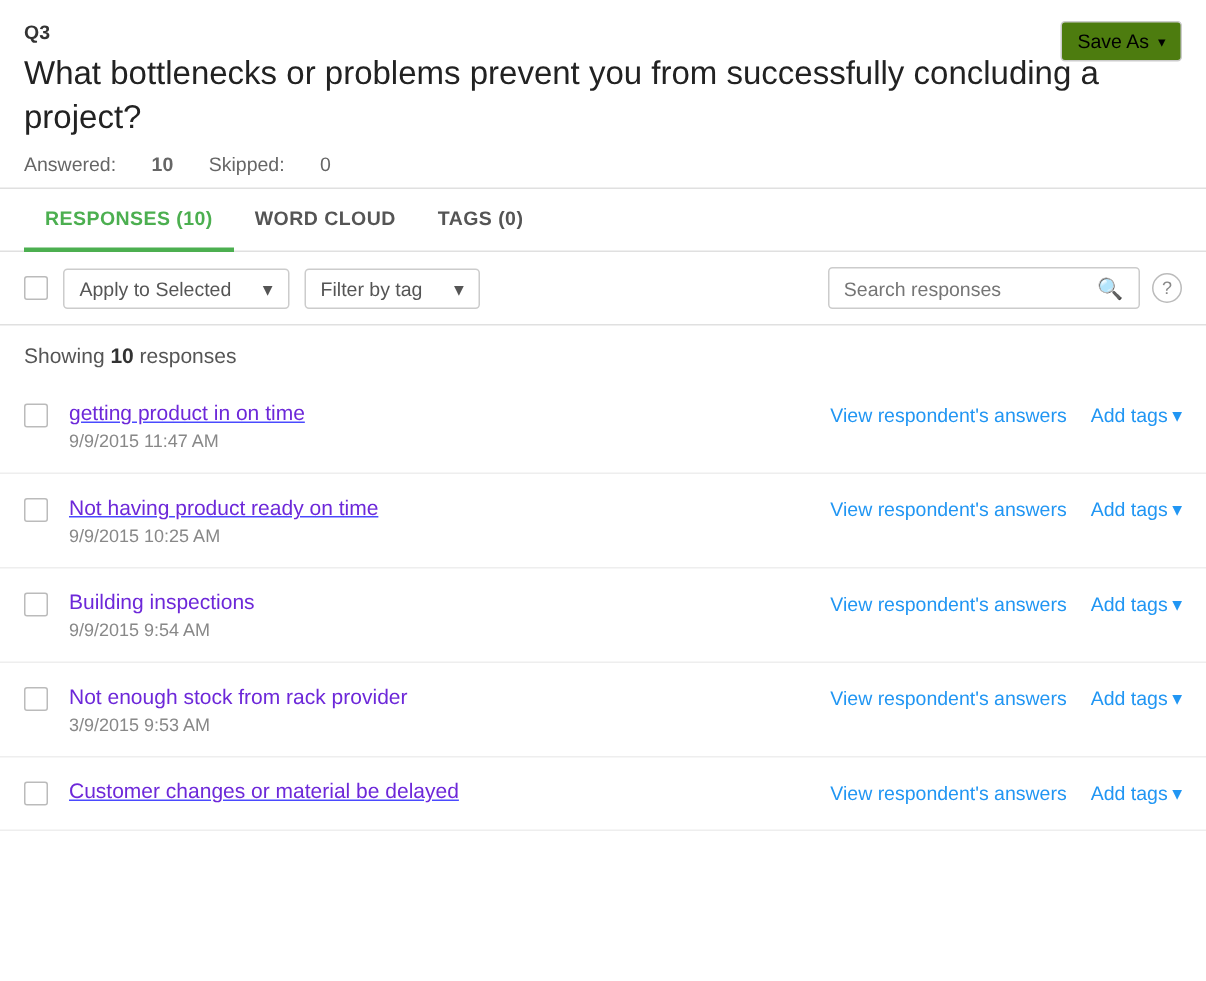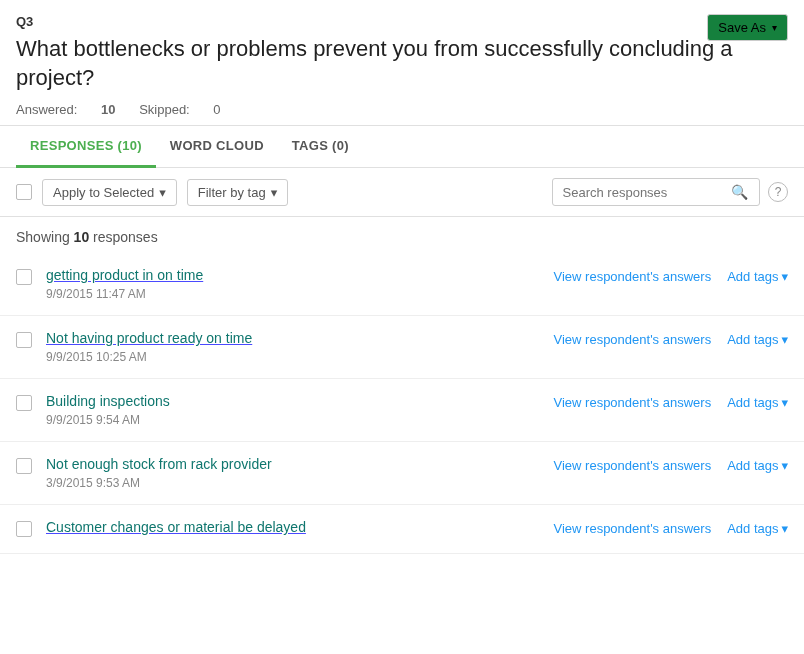--- a/index.html
+++ b/index.html
@@ -40,21 +40,21 @@
     }
 
     .question-meta span {
       margin-right: 20px;
     }
 
     .save-as-btn {
       position: absolute;
       top: 14px;
       right: 16px;
-      background: #15803d;
+      background: #4d7c0f;
       border: 1px solid #ccc;
       border-radius: 3px;
       padding: 5px 10px;
       font-size: 13px;
       cursor: pointer;
       display: flex;
       align-items: center;
       gap: 6px;
       justify-content: center;
     }
@@ -105,21 +105,21 @@
     .toolbar-btn {
       background: #fff;
       border: 1px solid #ccc;
       border-radius: 3px;
       padding: 5px 10px;
       font-size: 13px;
       color: #555;
       cursor: pointer;
       display: flex;
       align-items: center;
-      gap: 5px;
+      gap: 21px;
     }
 
     .search-area {
       margin-left: auto;
       display: flex;
       align-items: center;
       gap: 8px;
     }
 
     .search-box {
@@ -191,21 +191,21 @@
       flex-shrink: 0;
       cursor: pointer;
     }
 
     .response-content {
       flex: 1;
     }
 
     .response-text {
       font-size: 14px;
-      color: #0f766e;
+      color: #6d28d9;
       margin-bottom: 4px;
       display: inline-block;
     }
 
     .response-text.underlined {
       text-decoration: underline;
       text-decoration-color: #4a4aff;
       text-decoration-style: solid;
     }
 

